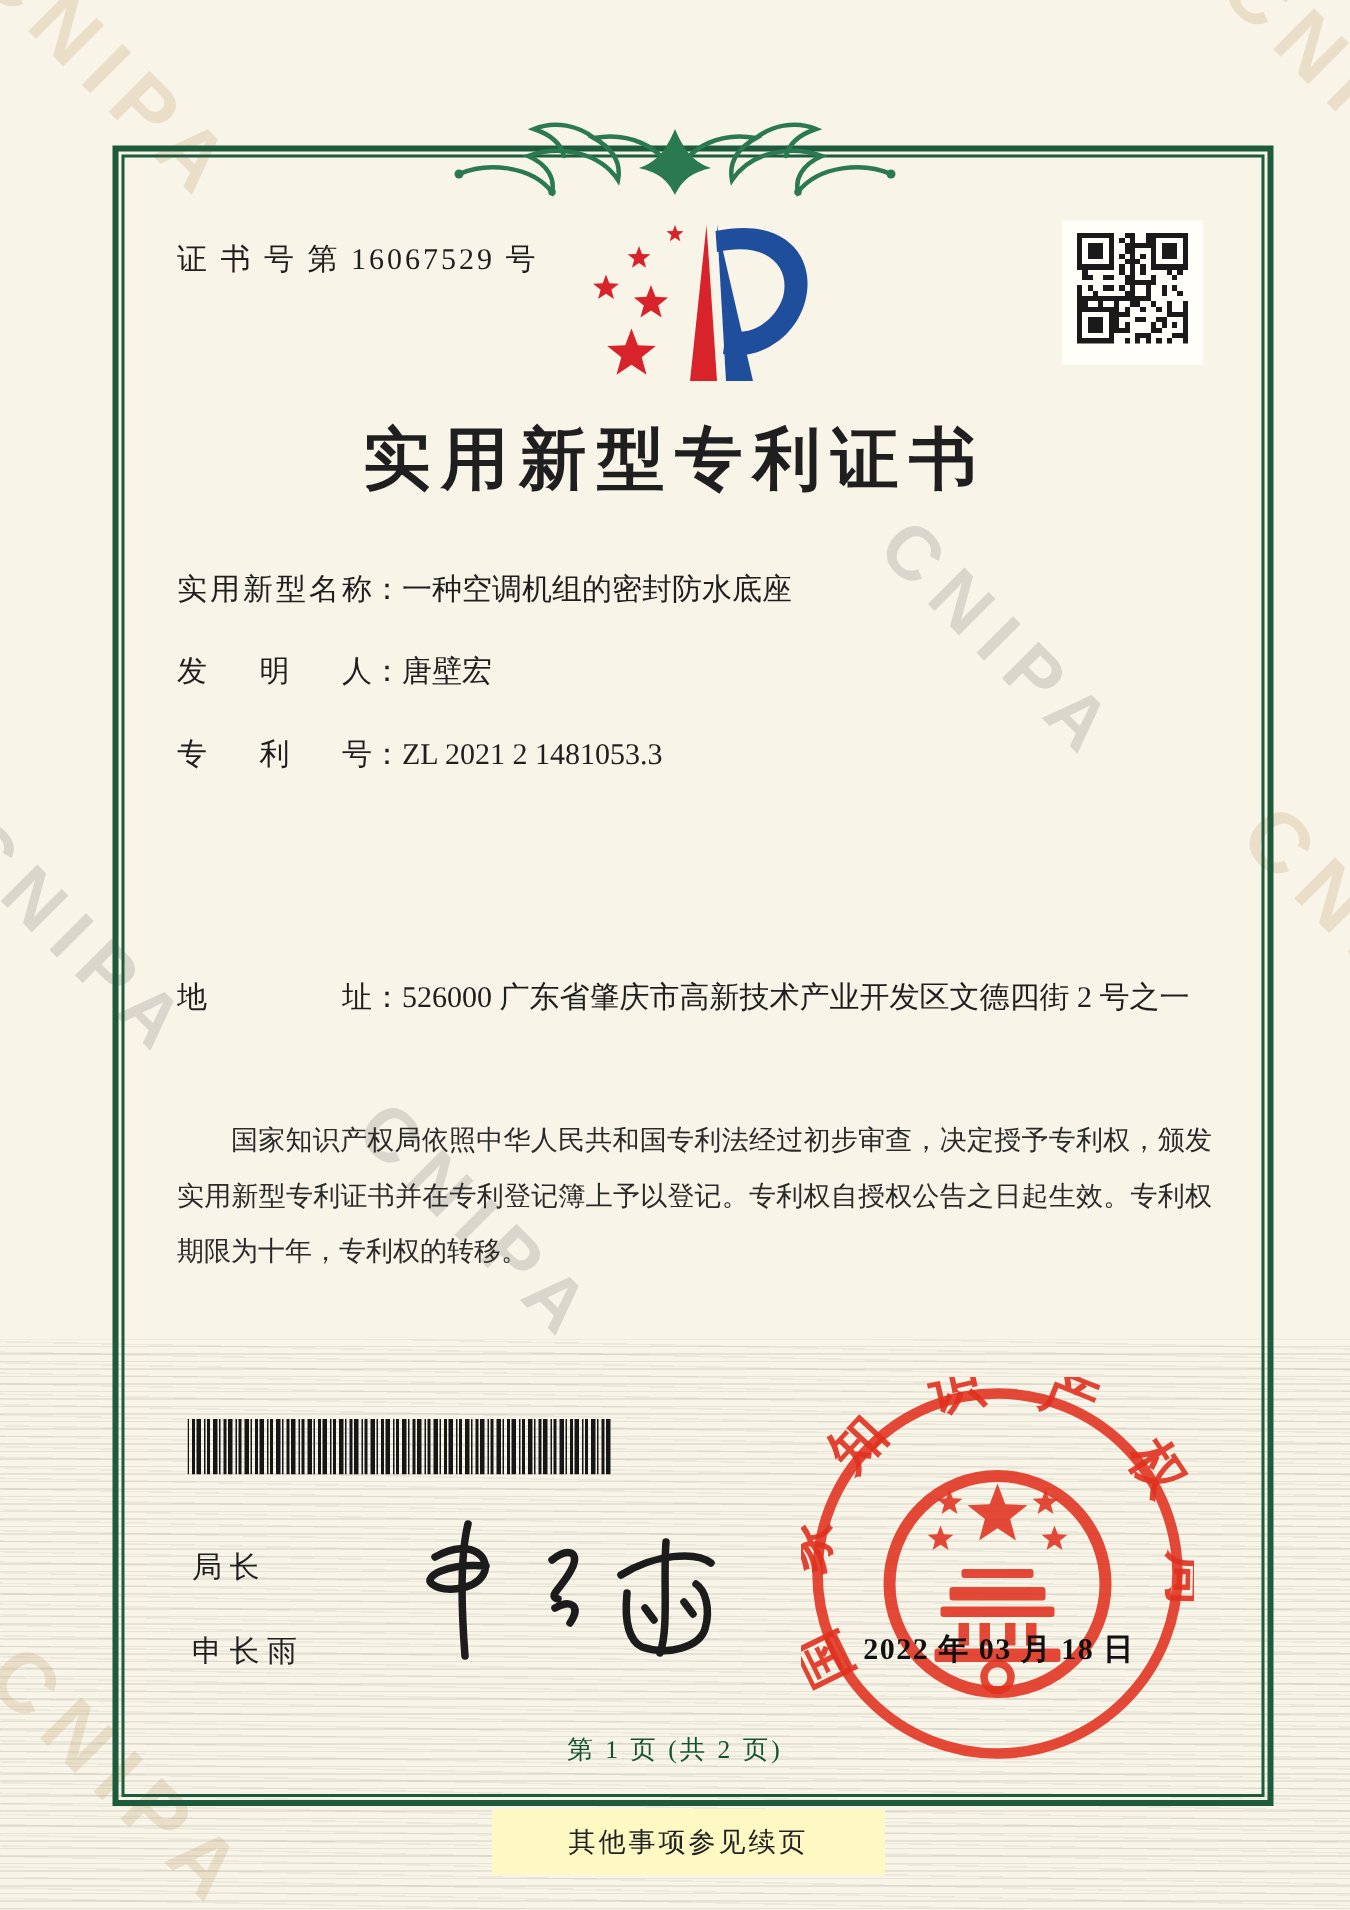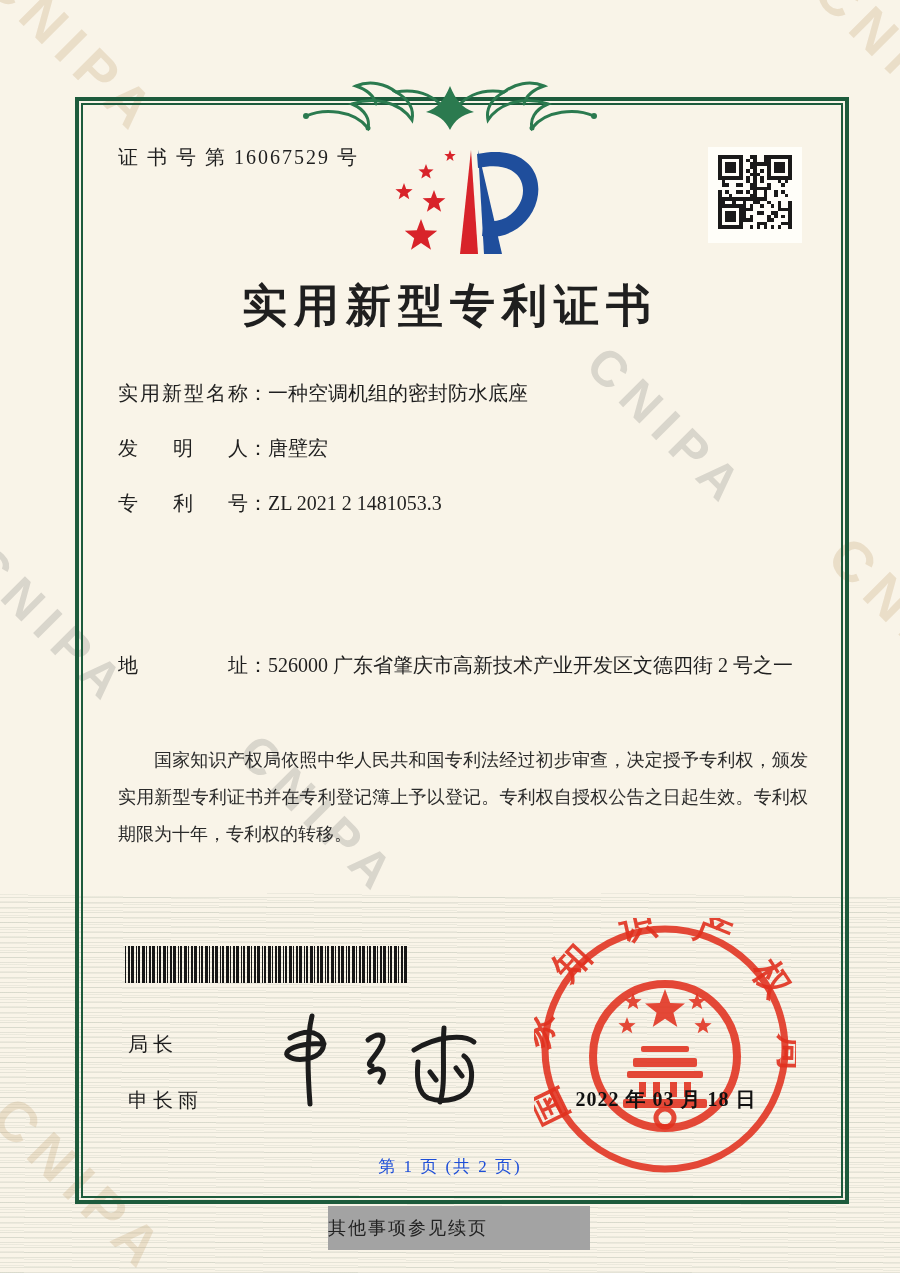--- a/index.html
+++ b/index.html
@@ -19,21 +19,21 @@
   .wm.beige{color:rgba(196,164,120,0.28);font-size:56px;}
   .wm.gray{color:rgba(125,125,118,0.25);font-size:50px;}
 
   
   .cert-border{position:absolute;left:75px;top:97px;width:766px;height:1099px;
       border:4px solid #1d5b3c;z-index:2;}
   .cert-border .inner{position:absolute;inset:2px;border:2px solid #1d5b3c;}
 
   .ornament{position:absolute;left:298px;top:64px;width:304px;height:80px;z-index:3;}
 
-  .cert-no{position:absolute;left:118px;top:144px;font-size:20px;letter-spacing:2px;z-index:3;}
+  .cert-no{position:absolute;left:118px;top:159px;font-size:20px;letter-spacing:2px;z-index:3;}
 
   .logo{position:absolute;left:374px;top:144px;width:172px;height:116px;z-index:3;}
 
   .qr-box{position:absolute;left:708px;top:147px;width:94px;height:96px;background:#fffef9;z-index:3;}
   .qr-box svg{position:absolute;left:10px;top:8px;width:74px;height:74px;shape-rendering:crispEdges;}
 
   .title{position:absolute;left:0;top:264px;width:900px;text-align:center;z-index:3;
       font-size:45px;font-weight:bold;letter-spacing:7px;margin-top:12px;}
 
   .row{position:absolute;left:118px;z-index:3;font-size:20px;line-height:31px;}
@@ -50,24 +50,24 @@
   .barcode i{display:inline-block;height:100%;background:#161616;vertical-align:top;}
 
   .director-title{position:absolute;left:128px;top:1031px;font-size:20px;letter-spacing:5px;z-index:4;}
   .director-name{position:absolute;left:128px;top:1071px;font-size:20px;letter-spacing:5px;z-index:4;margin-top:16px;}
   .signature{position:absolute;left:272px;top:1006px;width:210px;height:105px;z-index:4;}
 
   .seal{position:absolute;left:534px;top:918px;width:262px;height:262px;z-index:5;}
   .seal-date{position:absolute;left:556px;top:1086px;width:220px;text-align:center;z-index:6;
       font-size:20px;letter-spacing:1px;color:#111;font-weight:bold;}
 
-  .page-info{position:absolute;left:0;top:1155px;width:900px;text-align:center;font-size:17px;letter-spacing:2px;z-index:4;color:#1d4ed8;}
-
-  .footer-note{position:absolute;left:328px;top:1206px;width:262px;height:44px;background:#a3a3a3;z-index:4;
-      text-align:left;line-height:44px;font-size:18px;letter-spacing:2px;color:#222;}
+  .page-info{position:absolute;left:0;top:1155px;width:900px;text-align:center;font-size:17px;letter-spacing:2px;z-index:4;color:#14532d;}
+
+  .footer-note{position:absolute;left:328px;top:1206px;width:262px;height:44px;background:#fef9c3;z-index:4;
+      text-align:center;line-height:44px;font-size:18px;letter-spacing:2px;color:#222;}
 </style>
 </head>
 <body>
 
 <div class="page">
 
   <div class="waves"></div>
 
   <div class="wm beige" style="left:-38px;top:14px;">CNIPA</div>
   <div class="wm beige" style="left:792px;top:26px;">CNIPA</div>

